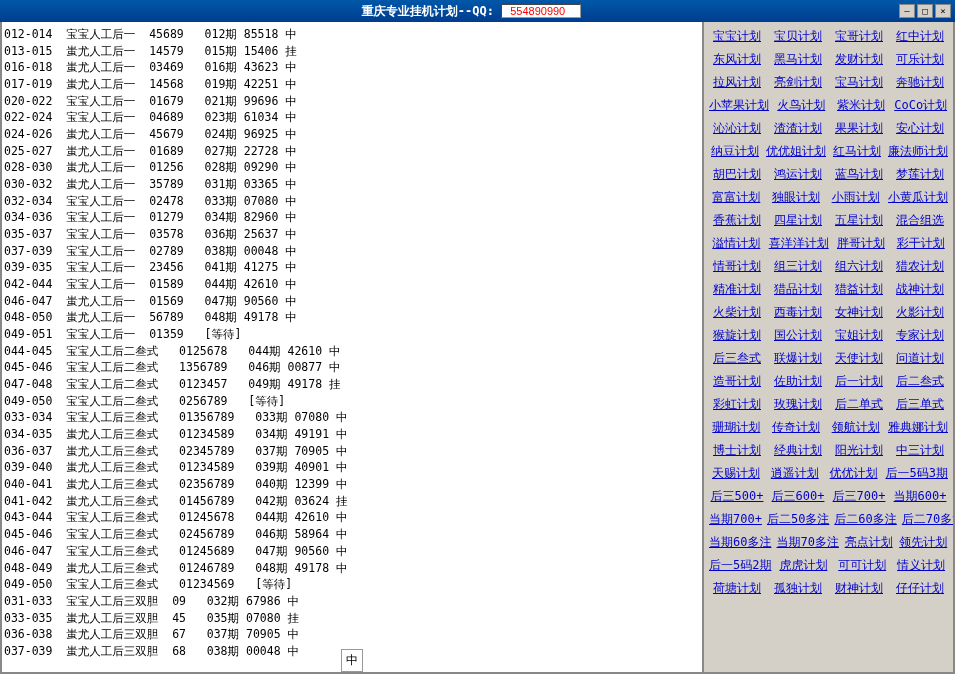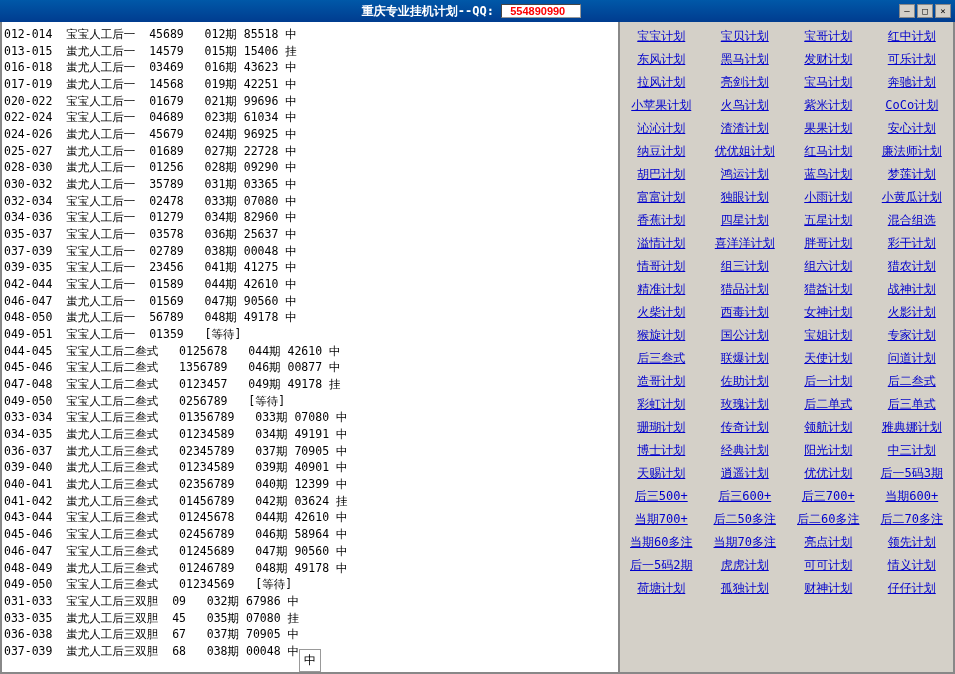--- a/index.html
+++ b/index.html
@@ -51,35 +51,34 @@
 
     
     .qq-input {
       background: white;
       border: 1px inset #999;
       width: 80px;
       height: 14px;
       font-size: 11px;
       color: red;
       padding: 0 8px;
-      font-weight: bold;
     }
 
     
     .main-window {
       display: flex;
       height: calc(674px - 22px);
       background: #d4d0c8;
       border: 2px solid #888;
       border-top: none;
     }
 
     
     .left-panel {
-      width: 618px;
+      width: 702px;
       background: white;
       border-right: 2px solid #888;
       position: relative;
       overflow: hidden;
     }
 
     .left-scroll-area {
       width: 100%;
       height: 100%;
       overflow-y: scroll;
@@ -127,21 +126,21 @@
       display: flex;
       flex-direction: column;
       gap: 2px;
       overflow-y: auto;
       background: #d4d0c8;
     }
 
     .right-grid {
       display: grid;
       grid-template-columns: repeat(4, 1fr);
-      gap: 9px;
+      gap: 3px;
     }
 
     .plan-link {
       color: #0000cc;
       text-decoration: underline;
       cursor: pointer;
       font-size: 12px;
       text-align: center;
       padding: 2px 1px;
       white-space: nowrap;

